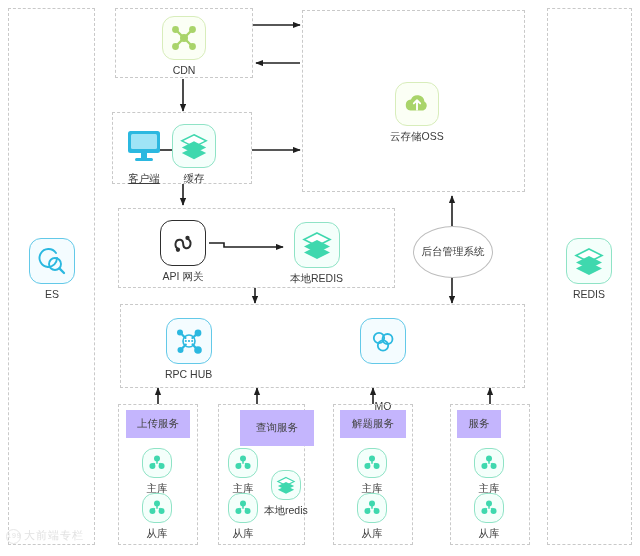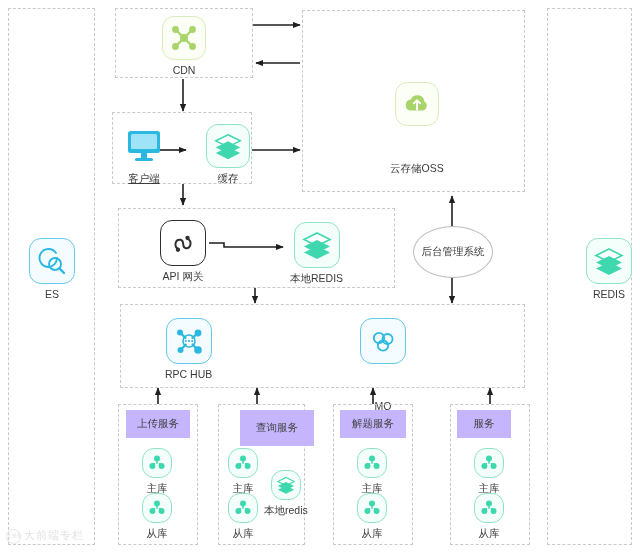--- a/index.html
+++ b/index.html
@@ -107,32 +107,32 @@
     <svg width="38" height="36" viewBox="0 0 38 36">
       <rect x="3" y="3" width="32" height="22" rx="2.5" fill="#2bb8e0"></rect>
       <rect x="6" y="6" width="26" height="15" rx="1.5" fill="#9fe4f6"></rect>
       <rect x="16" y="25" width="6" height="5" fill="#2bb8e0"></rect>
       <rect x="10" y="30" width="18" height="3" rx="1.5" fill="#2bb8e0"></rect>
     </svg>
   </div>
   <div class="cap">客户端</div>
 </div>
 
-<div class="node" style="left:206px;top:124px;">
+<div class="node" style="left:172px;top:124px;">
   <div class="ico tile-mint">
     <svg width="30" height="30" viewBox="0 0 32 32">
       <path d="M16,4 L29,10.5 L16,17 L3,10.5 z" fill="#ffffff" stroke="#3fd8ae" stroke-width="1.6"></path>
       <path d="M16,11 L29,17.5 L16,24 L3,17.5 z" fill="#3fd8ae"></path>
       <path d="M16,17 L29,23.5 L16,30 L3,23.5 z" fill="#3fd8ae"></path>
     </svg>
   </div>
   <div class="cap">缓存</div>
 </div>
 
-<div class="node" style="left:390px;top:82px;gap:32px;">
+<div class="node" style="left:390px;top:82px;">
   <div class="ico tile-green">
     <svg width="30" height="30" viewBox="0 0 32 32">
       <path d="M9,23 a6,6 0 0,1 0.6,-11.9 a7.5,7.5 0 0,1 14.3,2.2 a5.4,5.4 0 0,1 -1.2,9.7 z" fill="#a9d46a"></path>
       <path d="M16,22 L16,12 M16,12 L12.6,15.4 M16,12 L19.4,15.4" stroke="#ffffff" stroke-width="2" stroke-linecap="round" fill="none"></path>
     </svg>
   </div>
   <div class="cap">云存储OSS</div>
 </div>
 
 <div class="node" style="left:160px;top:220px;align-items:center;">
@@ -192,21 +192,21 @@
     <svg width="32" height="32" viewBox="0 0 32 32">
       <path d="M20,8 a9,9 0 1,0 -8,14" fill="none" stroke="#2bb8e0" stroke-width="1.9" stroke-linecap="round"></path>
       <path d="M12,22 a9,9 0 0,0 9,-9" fill="none" stroke="#2bb8e0" stroke-width="1.9" stroke-linecap="round"></path>
       <circle cx="19" cy="19" r="6" fill="none" stroke="#2bb8e0" stroke-width="1.9"></circle>
       <path d="M23.4,23.4 L28,28" stroke="#2bb8e0" stroke-width="2.3" stroke-linecap="round"></path>
     </svg>
   </div>
   <div class="cap">ES</div>
 </div>
 
-<div class="node" style="left:566px;top:238px;margin-left:20px;">
+<div class="node" style="left:566px;top:238px;">
   <div class="ico tile-mint" style="width:46px;height:46px;">
     <svg width="32" height="32" viewBox="0 0 32 32">
       <path d="M16,4 L29,10.5 L16,17 L3,10.5 z" fill="#ffffff" stroke="#3fd8ae" stroke-width="1.6"></path>
       <path d="M16,11 L29,17.5 L16,24 L3,17.5 z" fill="#3fd8ae"></path>
       <path d="M16,17 L29,23.5 L16,30 L3,23.5 z" fill="#3fd8ae"></path>
     </svg>
   </div>
   <div class="cap">REDIS</div>
 </div>
 
@@ -289,21 +289,21 @@
       <circle cx="12" cy="6.5" r="3.6" fill="#3fd8ae"></circle>
       <circle cx="6.5" cy="15.5" r="3.6" fill="#3fd8ae"></circle>
       <circle cx="17.5" cy="15.5" r="3.6" fill="#3fd8ae"></circle>
       <path d="M12,9 L12,13 M9.6,13.4 L7.6,12.4 M14.4,13.4 L16.4,12.4" stroke="#3fd8ae" stroke-width="1.8"></path>
     </svg>
   </div>
   <div class="cap">从库</div>
 </div>
 
 <div class="svcbox" style="left:450px;top:404px;width:80px;height:141px;"></div>
-<div class="svchdr" style="left:457px;top:410px;width:54px;height:28px;">服务</div>
+<div class="svchdr" style="left:457px;top:410px;width:44px;height:28px;">服务</div>
 <div class="node" style="left:474px;top:448px;">
   <div class="ico tile-mint tile-small">
     <svg width="20" height="20" viewBox="0 0 24 24">
       <circle cx="12" cy="6.5" r="3.6" fill="#3fd8ae"></circle>
       <circle cx="6.5" cy="15.5" r="3.6" fill="#3fd8ae"></circle>
       <circle cx="17.5" cy="15.5" r="3.6" fill="#3fd8ae"></circle>
       <path d="M12,9 L12,13 M9.6,13.4 L7.6,12.4 M14.4,13.4 L16.4,12.4" stroke="#3fd8ae" stroke-width="1.8"></path>
     </svg>
   </div>
   <div class="cap">主库</div>

